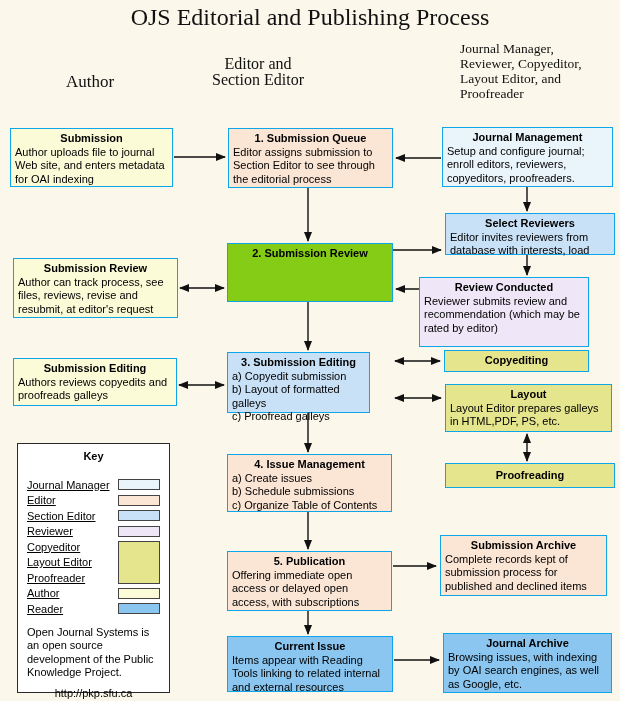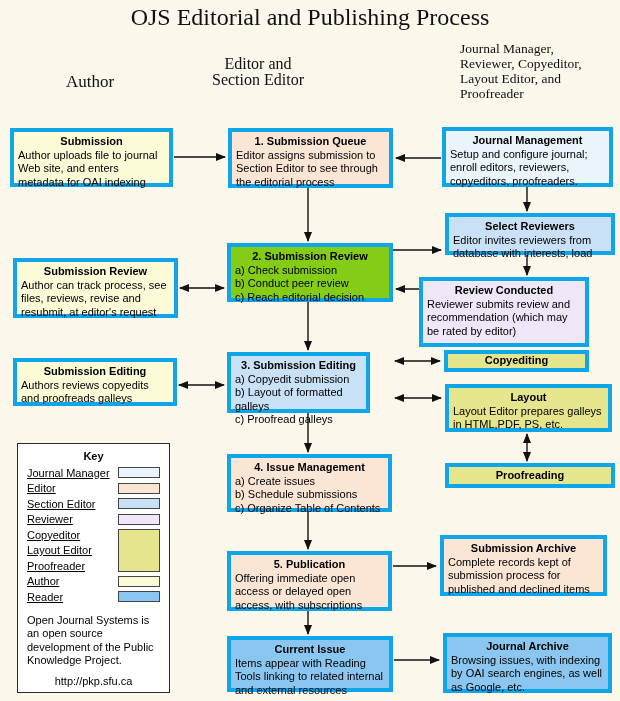--- a/index.html
+++ b/index.html
@@ -13,32 +13,32 @@
   }
   .col-header{
     position:absolute;font-family:"Liberation Serif",serif;color:#111;
     white-space:pre-line;
   }
   .hdr-author{left:35px;top:72px;width:110px;text-align:center;font-size:17px;}
   .hdr-editor{left:183px;top:56px;width:150px;text-align:center;font-size:16px;line-height:16px;}
   .hdr-others{left:460px;top:41px;width:152px;text-align:left;font-size:13.5px;line-height:15px;}
   .arrows{position:absolute;left:0;top:0;z-index:1;}
   .box{
-    position:absolute;border:4px solid #0ea5e9;box-sizing:border-box;
+    position:absolute;border:1px solid #0ea5e9;box-sizing:border-box;
     padding:3px 4px 2px;z-index:2;
   }
   .box .t{display:block;text-align:center;font-weight:bold;font-size:11px;line-height:13.5px;}
   .box .b{display:block;font-size:11px;line-height:13.5px;white-space:pre-line;}
   .box.title-only{display:flex;align-items:center;justify-content:center;padding:0;}
   .key{
     position:absolute;left:17px;top:443px;width:153px;height:250px;
     border:1px solid #2a2a2a;background:#ffffff;box-sizing:border-box;
     padding:6px 9px 4px;z-index:2;
   }
-  .key-title{text-align:center;font-weight:bold;font-size:11px;margin-bottom:3px;}
+  .key-title{text-align:center;font-weight:bold;font-size:11px;margin-bottom:15px;}
   .key-row{display:flex;align-items:center;justify-content:space-between;height:15.5px;text-decoration:underline;}
   .key-row .lbl{font-size:11px;}
   .swatch{width:42px;height:11px;border:1px solid #444;box-sizing:border-box;}
   .key-group{position:relative;}
   .swatch-tall{
     position:absolute;right:0;top:2px;width:42px;height:43px;
     border:1px solid #444;box-sizing:border-box;
   }
   .key-note{font-size:11px;line-height:13.5px;margin-top:9px;}
   .key-url{font-size:11px;text-align:center;margin-top:7px;}
@@ -98,23 +98,20 @@
     <span class="t">Submission Editing</span>
     <span class="b">Authors reviews copyedits and proofreads galleys</span>
   </div>
 
   <div class="box" style="left: 228px; top: 128px; width: 165px; height: 60px; background-color: rgb(251, 229, 213);">
     <span class="t">1. Submission Queue</span>
     <span class="b">Editor assigns submission to Section Editor to see through the editorial process</span>
   </div>
   <div class="box" style="left: 227px; top: 243px; width: 166px; height: 59px; background-color: #84cc16;">
     <span class="t">2. Submission Review</span>
-    <span class="b">a) Check submission
-b) Conduct peer review
-c) Reach editorial decision</span>
   </div>
   <div class="box" style="left: 227px; top: 352px; width: 143px; height: 61px; background-color: rgb(201, 225, 246);">
     <span class="t">3. Submission Editing</span>
     <span class="b">a) Copyedit submission
 b) Layout of formatted galleys
 c) Proofread galleys</span>
   </div>
   <div class="box" style="left: 227px; top: 454px; width: 165px; height: 58px; background-color: rgb(251, 229, 213);">
     <span class="t">4. Issue Management</span>
     <span class="b">a) Create issues

